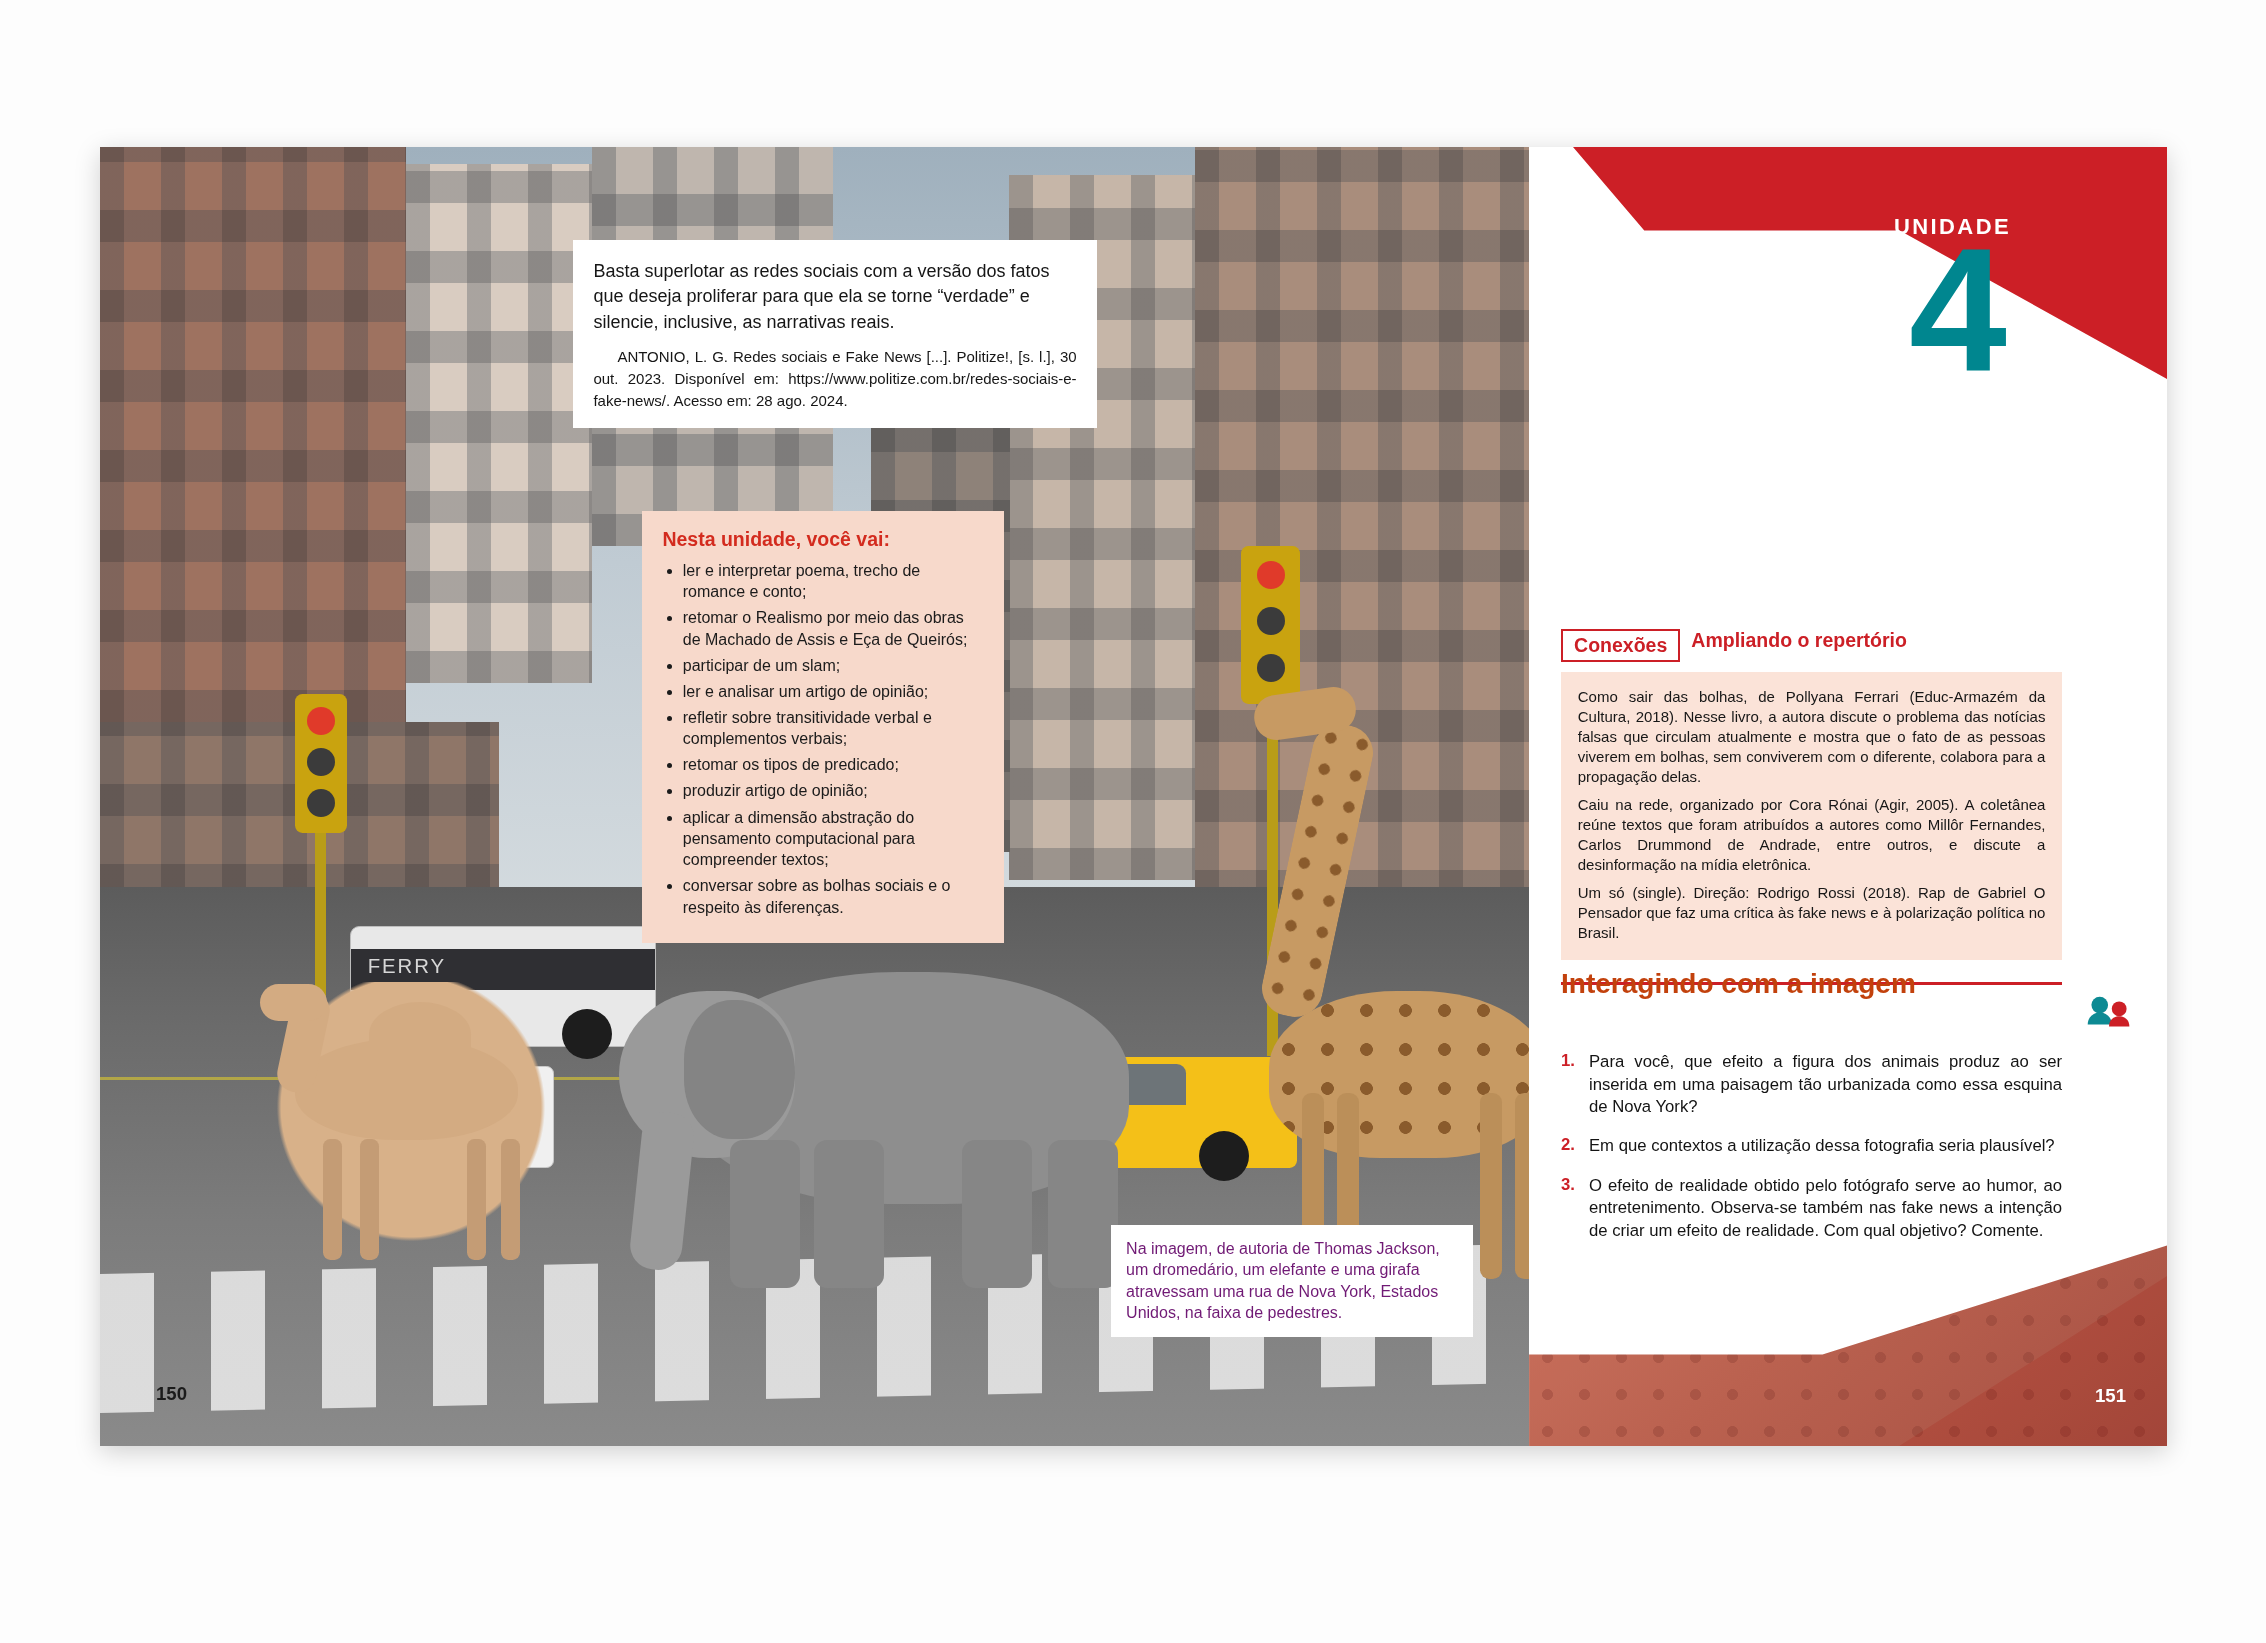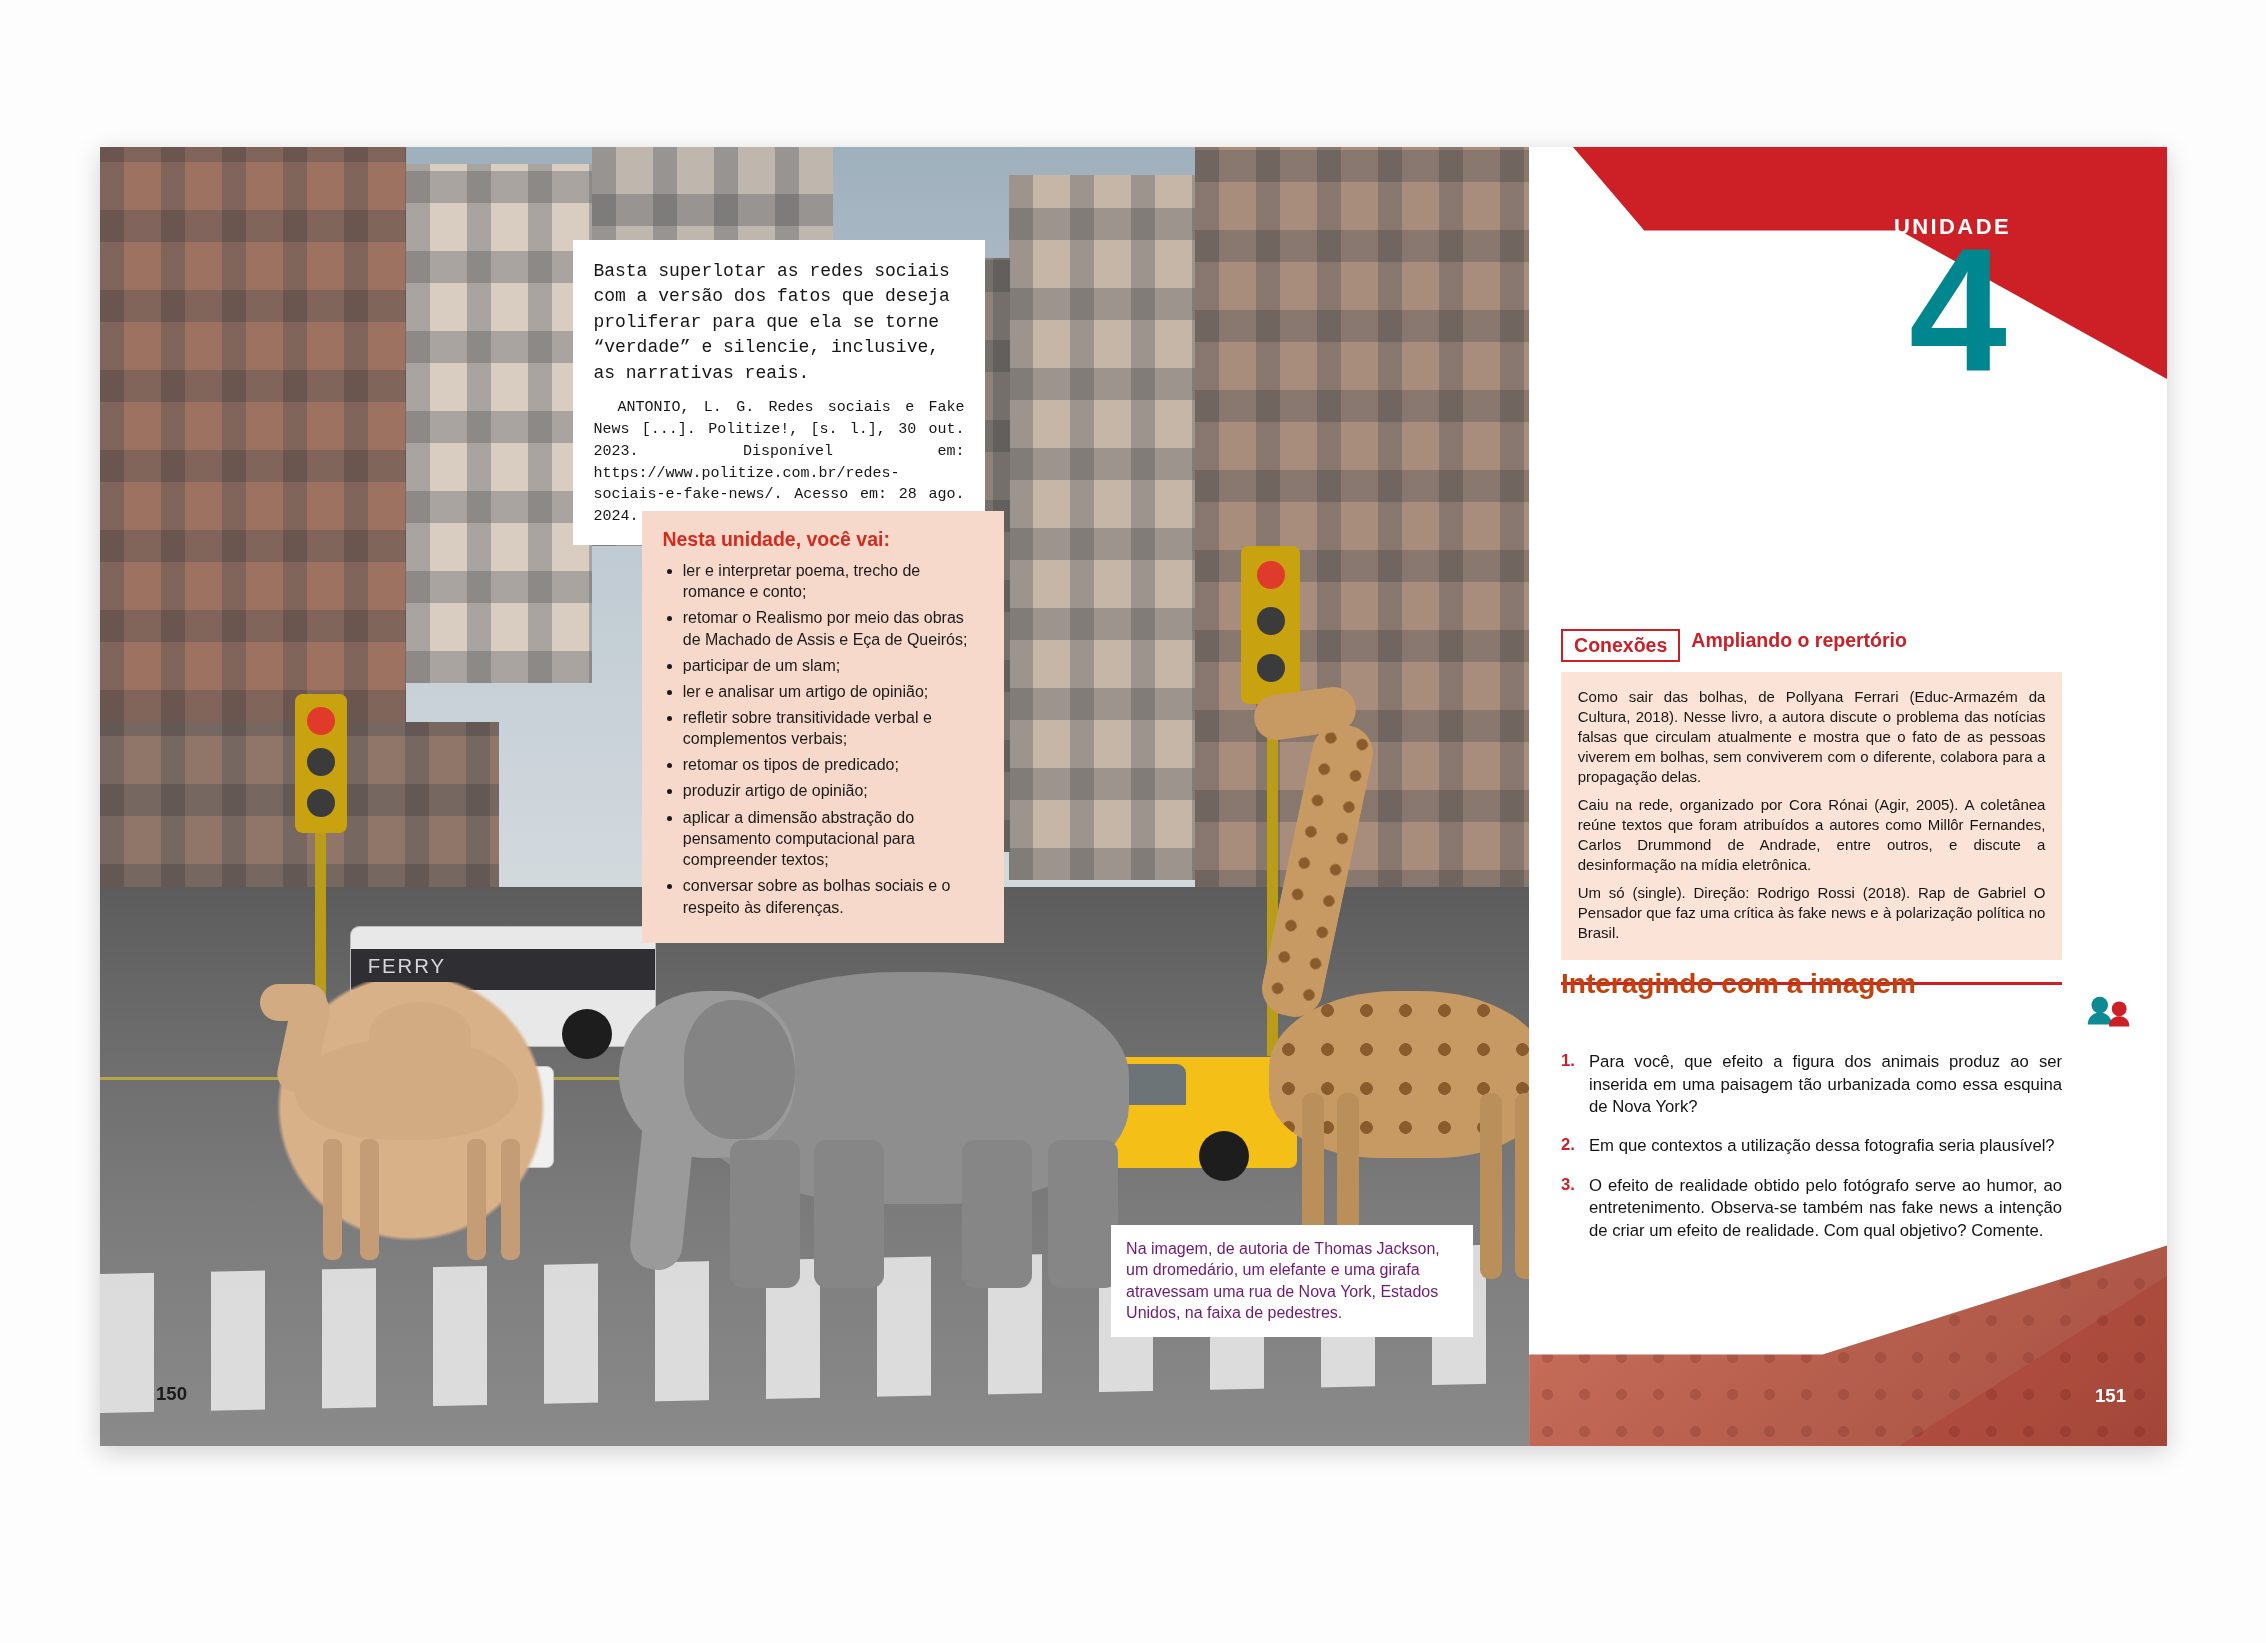--- a/index.html
+++ b/index.html
@@ -125,23 +125,23 @@
   .wheel { position:absolute; bottom:-13px; width:50px; height:50px; background:#1d1d1d; border-radius:50%; }
   
   .tl { position:absolute; background:#c9a30f; border-radius:7.4px; }
   .tl-left { left: 195px; top: 547px; width: 52px; height: 139px; }
   .tl-right { left: 1141px; top: 399px; width: 59px; height: 158px; }
   .tl .lamp { position:absolute; left:50%; transform:translateX(-50%); width:28px; height:28px; border-radius:50%; background:#3b3b3b;}
   .tl .lamp.red { background:#e03a2a; }
   .pole { position:absolute; background:#b99d18; width:11px; }
   
   .quote-box {
-    position: absolute; left: 473px; top: 93px; width: 412px;
+    position: absolute; left: 473px; top: 93px; width: 524px;
     background: #ffffff; padding: 18.6px 20.4px 16.7px 20.4px;
-    font-family: Liberation Mono, monospace; font-size: 18px; line-height: 1.42;
+    font-family: Liberation Sans, sans-serif; font-size: 18px; line-height: 1.42;
     color: #161616;
   }
   .quote-box .src { display:block; margin-top: 11px; font-size: 15px; text-align: justify; text-indent: 24px; line-height:1.45;}
   .unit-list {
     position: absolute; left: 542px; top: 364px; width: 362px;
     background: #f7d9cb; padding: 16.7px 20.4px 20.4px 20.4px;
     color: #1b1b1b;
   }
   .unit-list h3 { margin: 0 0 9.3px 0; font-size: 19.5px; color: #d32b1e; }
   .unit-list ul { margin: 0; padding-left: 20.4px; }

